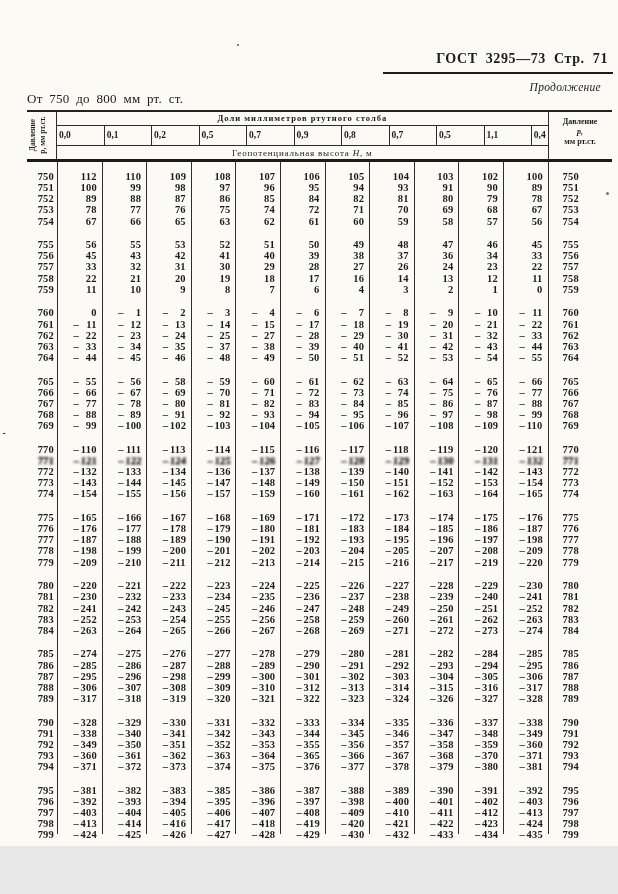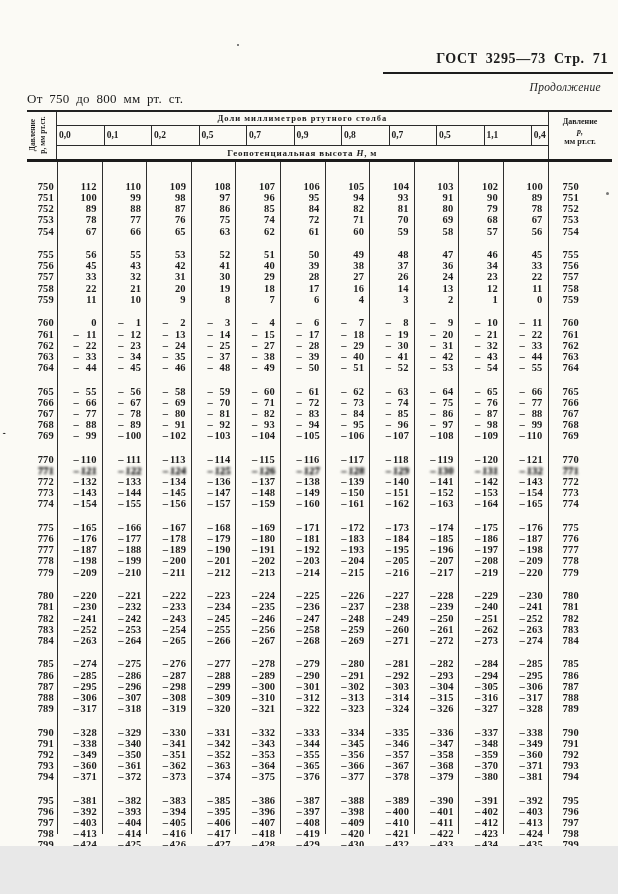--- a/index.html
+++ b/index.html
@@ -55,32 +55,32 @@
     font-size:8.5px;font-weight:700;letter-spacing:1px;
     text-align:center;line-height:13px;
   }
   .mid-row2{height:19px;border-bottom:1px solid #2b2b2b;display:flex;}
   .fraction-cell{
     width:44.6px;box-sizing:border-box;text-align:center;
     font-size:9.5px;font-weight:700;line-height:19px;
   }
   .fraction-cell + .fraction-cell{border-left:1px solid #2b2b2b;margin-left:31px;}
   .mid-row3{
-    height:14px;font-size:9px;font-weight:700;letter-spacing:.8px;
+    height:14px;font-size:9px;font-weight:400;letter-spacing:.8px;
     text-align:center;line-height:14px;
   }
   .it{font-style:italic;}
   .corner-right{
     width:64px;box-sizing:border-box;border-left:1px solid #2b2b2b;
     font-size:8px;font-weight:700;text-align:center;line-height:1.25;
     padding-top:5px;
   }
   .corner-right .l2{font-style:italic;}
   
-  .tbody{position:relative;height:672px;padding-top:19px;box-sizing:content-box;}
+  .tbody{position:relative;height:672px;padding-top:9px;box-sizing:content-box;}
   .vline{position:absolute;top:0;width:1px;height:672px;background:#2e2e2e;}
   .group{margin-bottom:12.5px;}
   .row{
     display:flex;height:11.15px;line-height:11.3px;
     font-size:10.5px;font-weight:700;letter-spacing:.2px;color:#1c1c1c;
     white-space:pre;
   }
   .row.smudged{
     filter:blur(.8px);
     text-shadow:.6px 1.4px .7px rgba(25,25,25,.55);

